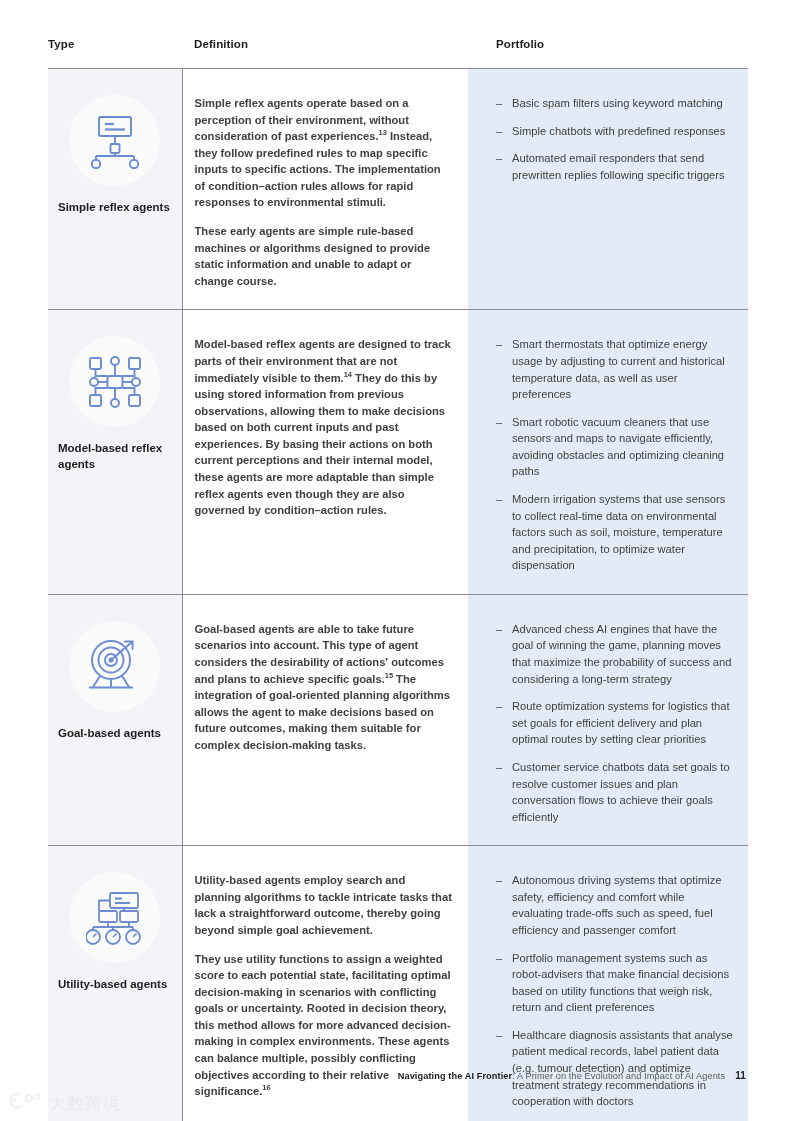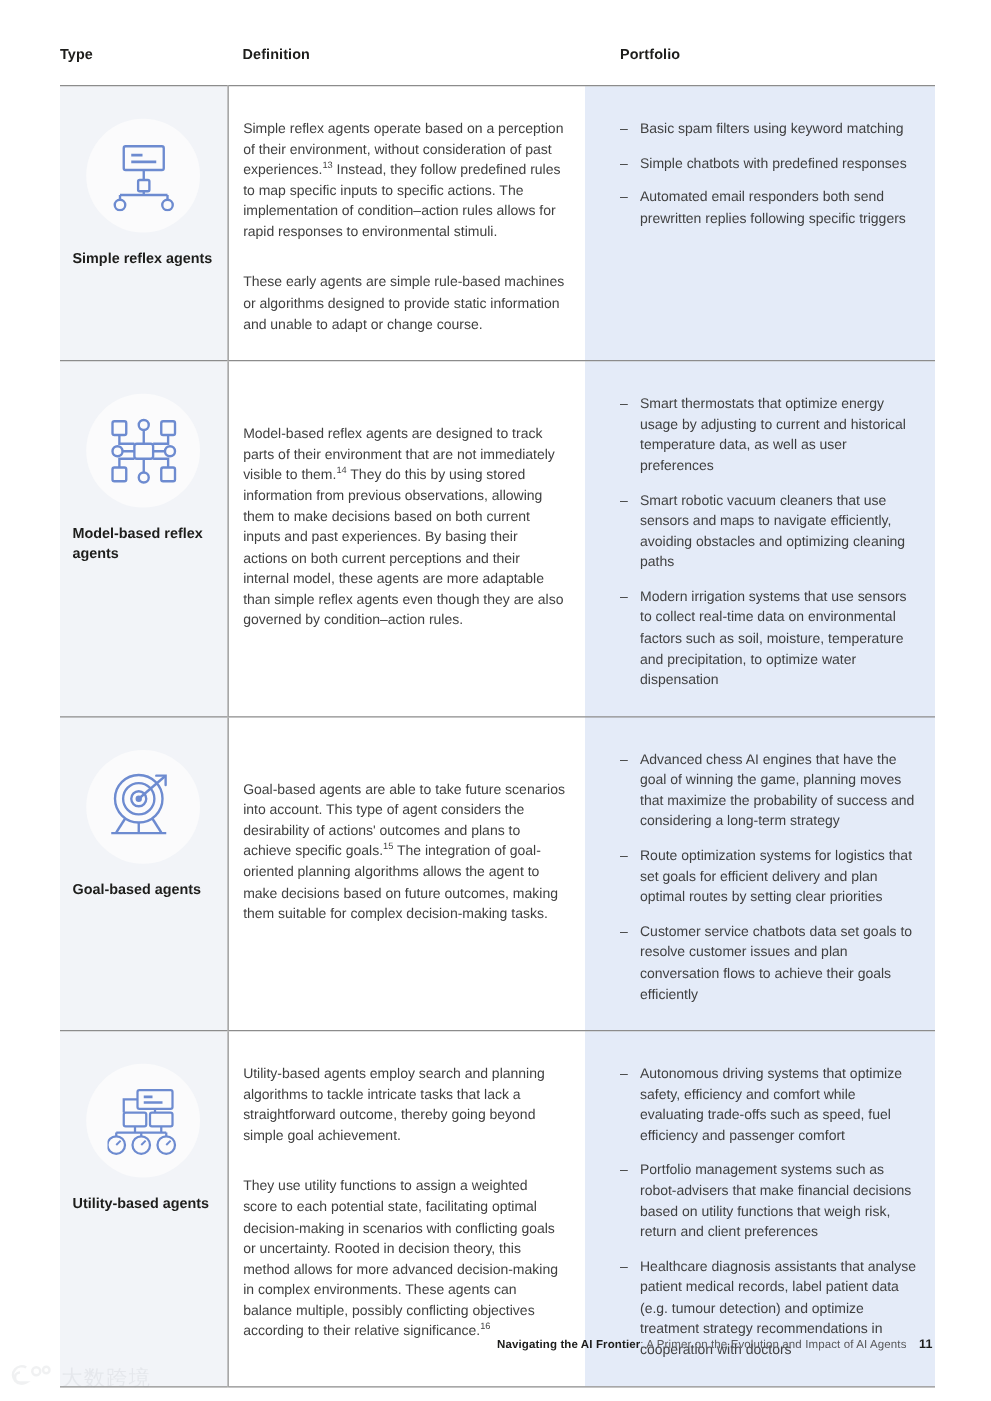--- a/index.html
+++ b/index.html
@@ -88,22 +88,23 @@
     line-height: 1.38;
     color: #1d1d1b;
   }
 
   
   .def-p {
     font-size: 11.2px;
     line-height: 1.48;
     color: #3f3f3f;
     margin-bottom: 12px;
-  }
-  .def-p:last-child { margin-bottom: 0; margin-top: 24px; }
+    font-weight: bold;
+  }
+  .def-p:last-child { margin-bottom: 0; }
   .def-p sup { font-size: 7.4px; vertical-align: super; line-height: 0; }
 
   
   .ex-list { list-style: none; }
   .ex-item {
     position: relative;
     font-size: 11.2px;
     line-height: 1.48;
     color: #3f3f3f;
     margin-bottom: 11px;
@@ -196,21 +197,21 @@
           <div class="type-label">Simple reflex agents</div>
         </td>
         <td class="def-cell">
           <p class="def-p"><span>Simple reflex agents operate based on a perception of their environment, without consideration of past experiences.</span><sup>13</sup> <span>Instead, they follow predefined rules to map specific inputs to specific actions. The implementation of condition–action rules allows for rapid responses to environmental stimuli.</span></p>
           <p class="def-p">These early agents are simple rule-based machines or algorithms designed to provide static information and unable to adapt or change course.</p>
         </td>
         <td class="ex-cell">
           <ul class="ex-list">
             <li class="ex-item"><span class="dash">–</span><span>Basic spam filters using keyword matching</span></li>
             <li class="ex-item"><span class="dash">–</span><span>Simple chatbots with predefined responses</span></li>
-            <li class="ex-item"><span class="dash">–</span><span>Automated email responders both send prewritten replies following specific triggers</span></li>
+            <li class="ex-item"><span class="dash">–</span><span>Automated email responders that send prewritten replies following specific triggers</span></li>
           </ul>
         </td>
       </tr>
 
       <tr>
         <td class="type-cell">
           <div class="icon-disc">
             <span>
               <svg width="56" height="56" viewBox="0 0 56 56" fill="none" stroke="#6d8bd0" stroke-width="1.9">
                 <rect x="20.5" y="22" width="15" height="12" rx="2"></rect>

